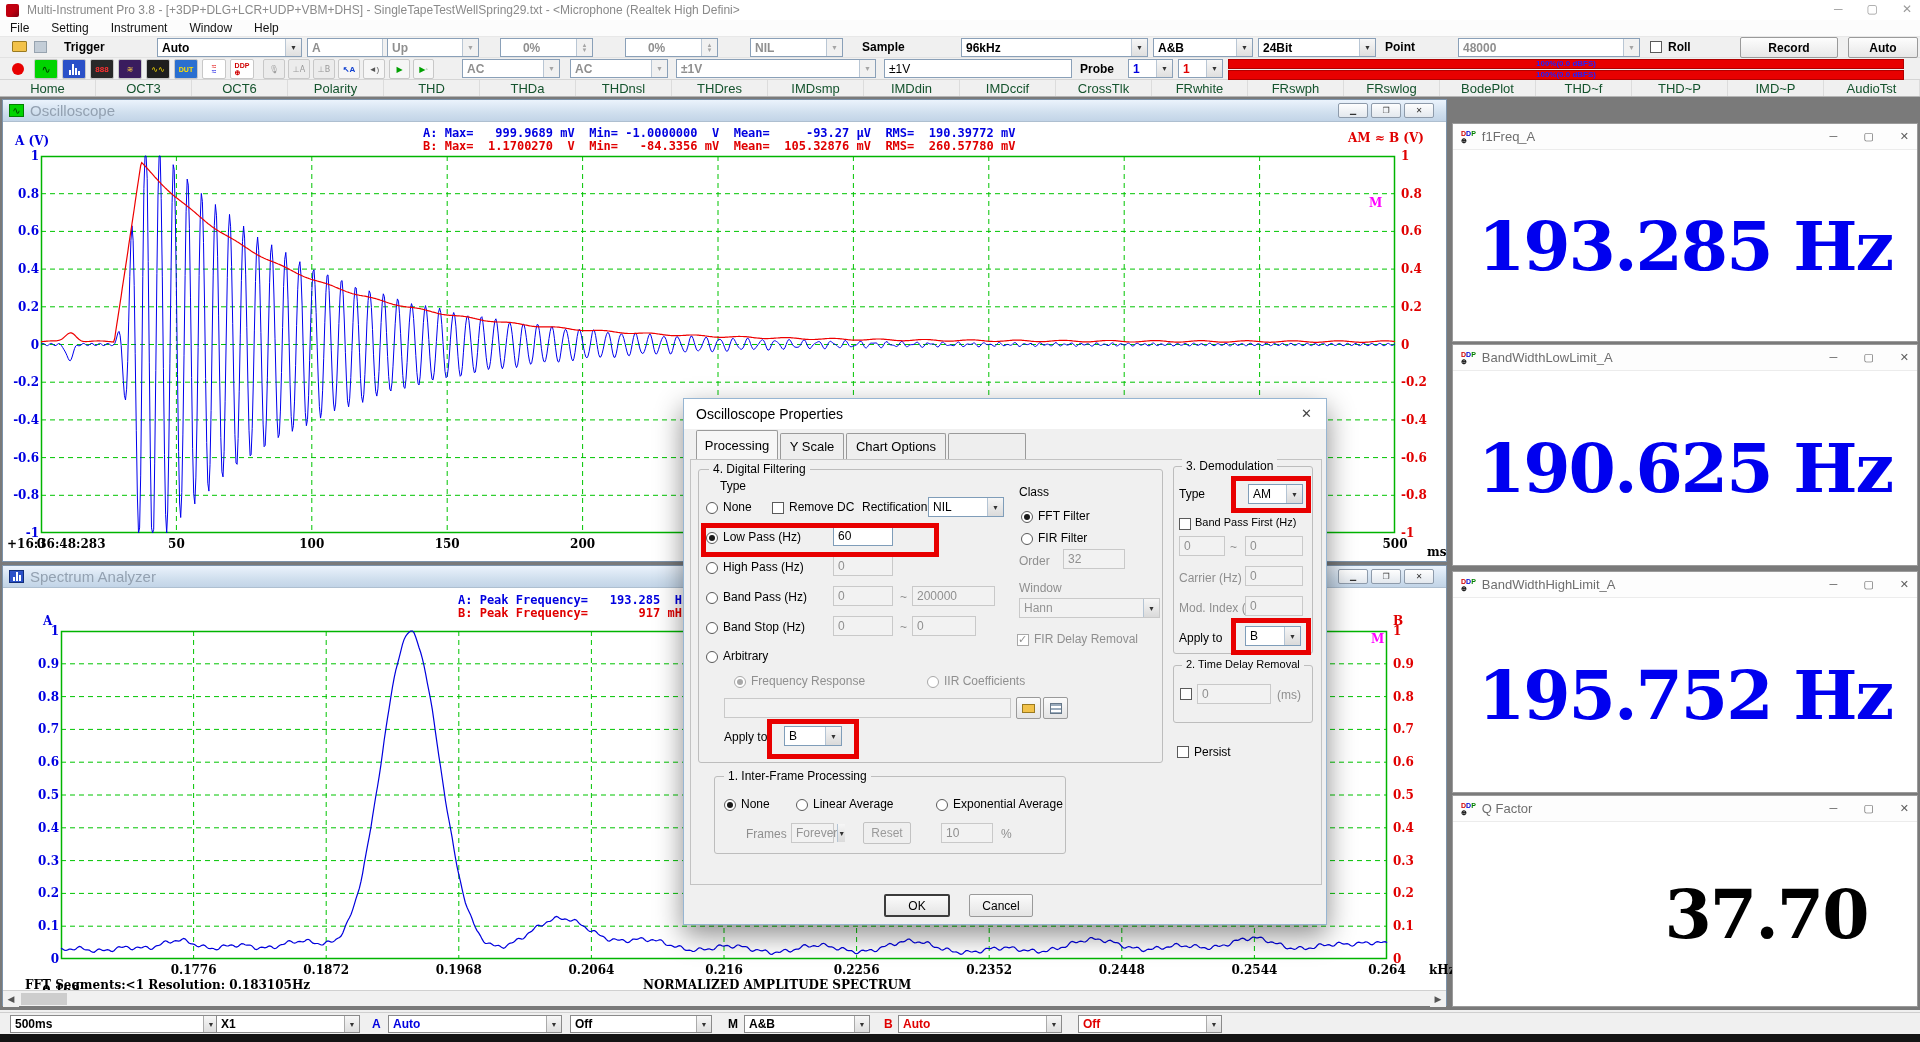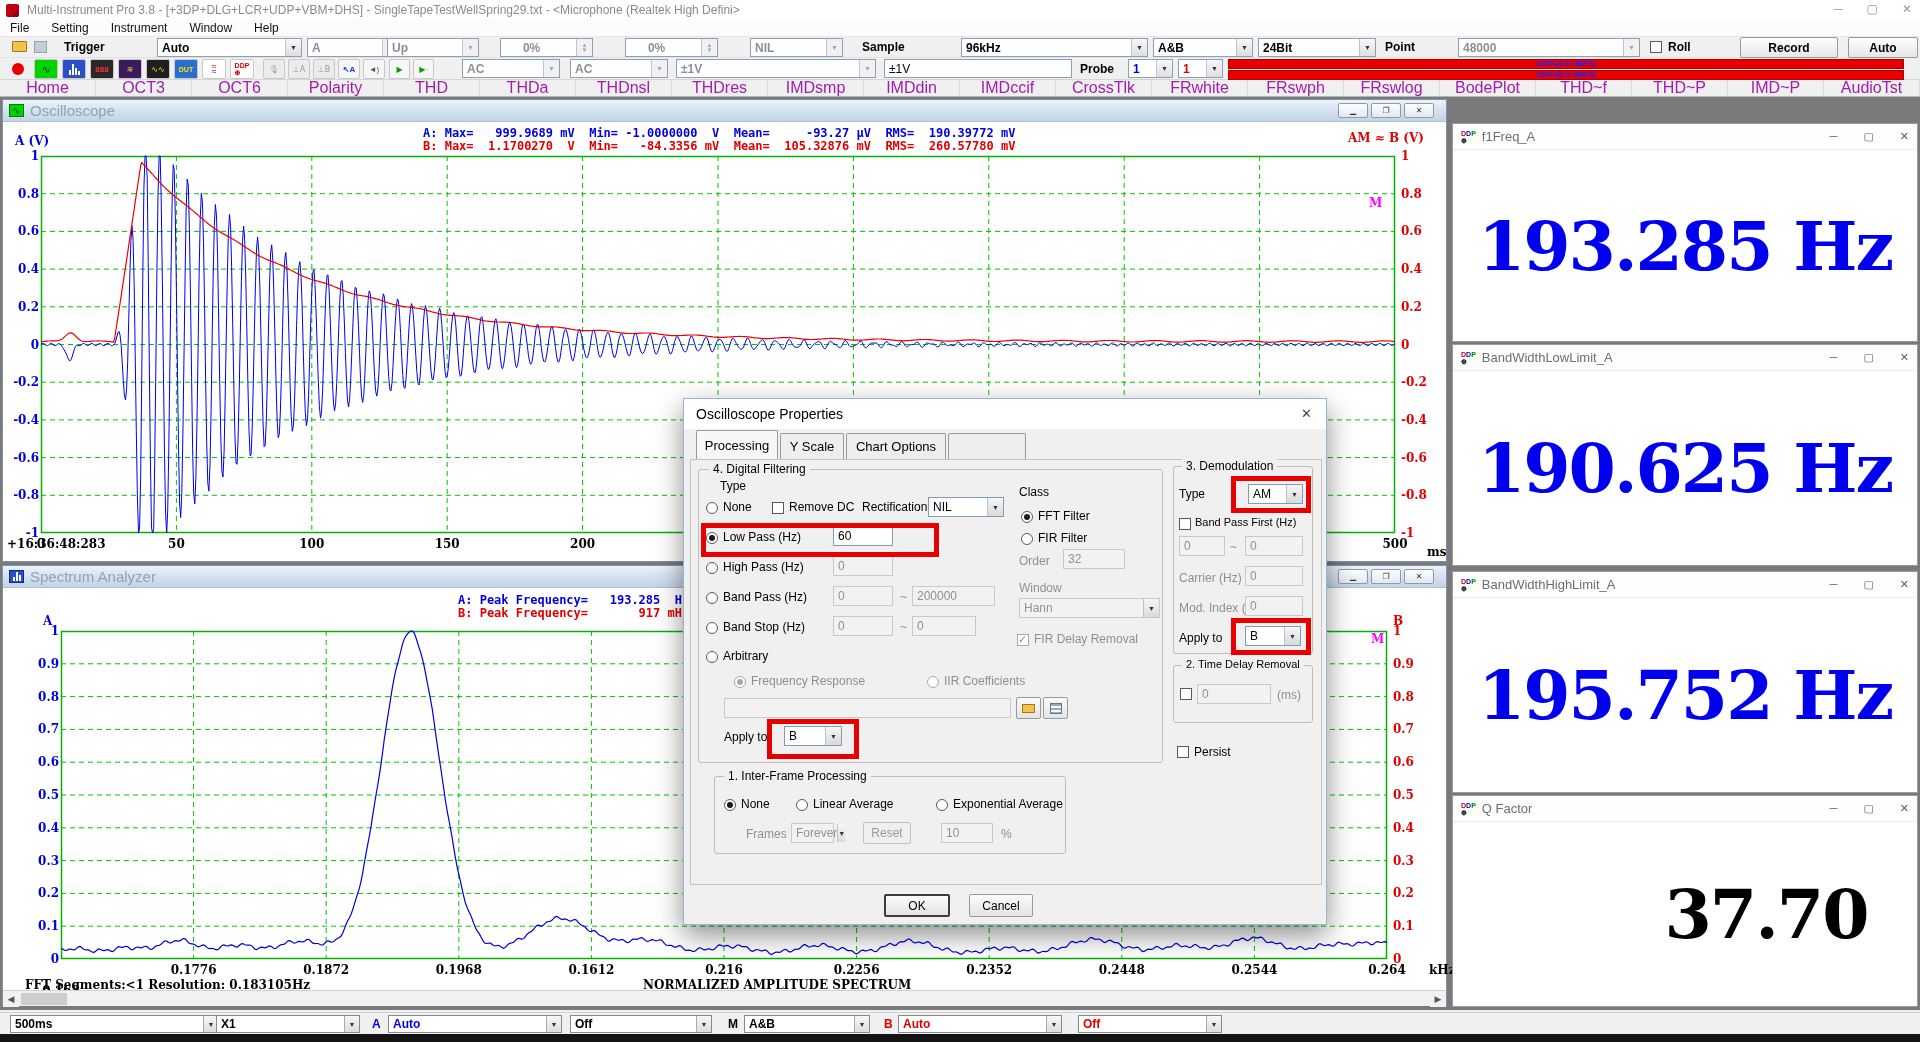--- a/index.html
+++ b/index.html
@@ -39,21 +39,21 @@
   .tile{position:absolute;top:1px;width:24px;height:20px;border:1px solid #c8c8c8;border-radius:2px;
     display:flex;align-items:center;justify-content:center;font-size:8px;overflow:hidden}
   .glyph{font-family:"DejaVu Sans",sans-serif}
   #level-bars{position:absolute;left:1228px;top:1px;width:676px;height:19px;display:flex;flex-direction:column;gap:1px}
   .lvlbar{flex:1;background:#e80000;border:1px solid #b00000;display:flex;align-items:center;justify-content:center}
   .lvlbar span{font-size:8px;font-weight:bold;color:#2020ff;line-height:8px}
 
   
   #tabbar{position:absolute;left:0;top:80px;width:1920px;height:17px;background:#f0f0f0;
     display:flex;border-bottom:1px solid #b5b5b5}
-  #tabbar .tab{flex:1;display:flex;align-items:center;justify-content:center;font-size:16px;color:#a21caf;
+  #tabbar .tab{flex:1;display:flex;align-items:center;justify-content:center;font-size:13px;color:#14532d;
     border-right:1px solid #dcdcdc;cursor:default}
 
   
   #mdi{position:absolute;left:0;top:97px;width:1920px;height:913px;background:#7a7a7a}
   .mdiwin{position:absolute;background:#fff;border:1px solid #7c93ab}
   .mtitle{height:22px;background:linear-gradient(#ebf3fc,#d0dfee 60%,#c2d4e7);display:flex;align-items:center;
     padding-left:6px;border-bottom:1px solid #aebfd0}
   .mtitle .txt{font-size:15px;color:#93a1b1;margin-left:6px}
   .mbtns{position:absolute;right:12px;top:3px;display:flex;gap:3px}
   .mbtn{width:30px;height:15px;background:linear-gradient(#fefefe,#e3e8ee);border:1px solid #8e9bab;
@@ -441,21 +441,21 @@
           <line x1="0" y1="262.4" x2="1326" y2="262.4" stroke="#00c400" stroke-width="1" stroke-dasharray="5 4"></line>
           <line x1="0" y1="295.2" x2="1326" y2="295.2" stroke="#00c400" stroke-width="1" stroke-dasharray="5 4"></line>
           <rect x="0.5" y="0.5" width="1325" height="327" fill="none" stroke="#00b400" stroke-width="1.5"></rect>
           <polyline points="0.0,317.3 1.7,318.1 3.3,319.2 5.0,319.5 6.6,318.9 8.3,318.2 9.9,318.2 11.6,318.7 13.3,318.9 14.9,317.9 16.6,316.4 18.2,315.4 19.9,315.9 21.5,317.3 23.2,318.5 24.9,318.9 26.5,318.8 28.2,319.1 29.8,320.2 31.5,321.2 33.2,321.3 34.8,320.1 36.5,318.6 38.1,317.9 39.8,318.5 41.4,319.4 43.1,319.6 44.8,319.1 46.4,318.7 48.1,319.1 49.7,320.1 51.4,320.6 53.0,319.7 54.7,317.8 56.4,316.2 58.0,315.7 59.7,316.1 61.3,316.4 63.0,315.9 64.6,315.3 66.3,315.5 68.0,316.7 69.6,318.2 71.3,318.8 72.9,318.0 74.6,316.7 76.2,316.0 77.9,316.3 79.6,316.8 81.2,316.6 82.9,315.8 84.5,315.3 86.2,315.9 87.8,317.3 89.5,318.4 91.2,318.1 92.8,316.7 94.5,315.3 96.1,314.6 97.8,314.4 99.5,313.8 101.1,312.3 102.8,310.6 104.4,309.8 106.1,310.4 107.7,311.5 109.4,312.0 111.1,311.3 112.7,310.2 114.4,309.6 116.0,309.8 117.7,310.1 119.3,309.6 121.0,308.3 122.7,307.5 124.3,308.1 126.0,309.8 127.6,311.7 129.3,312.7 130.9,312.8 132.6,313.1 134.3,314.0 135.9,315.3 137.6,315.9 139.2,315.3 140.9,314.3 142.5,313.9 144.2,314.8 145.9,316.4 147.5,317.5 149.2,317.6 150.8,317.3 152.5,317.5 154.1,318.4 155.8,318.9 157.5,318.3 159.1,316.5 160.8,314.7 162.4,314.0 164.1,314.4 165.8,315.0 167.4,314.8 169.1,314.2 170.7,313.9 172.4,314.5 174.0,315.6 175.7,316.1 177.4,315.2 179.0,313.7 180.7,312.6 182.3,312.8 184.0,313.7 185.6,314.2 187.3,314.1 189.0,314.0 190.6,314.7 192.3,316.4 193.9,318.1 195.6,318.5 197.2,317.7 198.9,316.5 200.6,316.1 202.2,316.4 203.9,316.8 205.5,316.4 207.2,315.4 208.8,314.9 210.5,315.6 212.2,317.0 213.8,317.7 215.5,317.1 217.1,315.5 218.8,314.2 220.4,313.7 222.1,313.5 223.8,312.9 225.4,311.4 227.1,309.9 228.7,309.6 230.4,310.5 232.1,311.8 233.7,312.2 235.4,311.5 237.0,310.6 238.7,310.3 240.3,310.7 242.0,310.9 243.7,310.2 245.3,308.9 247.0,308.3 248.6,309.0 250.3,310.7 251.9,312.2 253.6,312.7 255.3,312.5 256.9,312.5 258.6,313.2 260.2,314.0 261.9,313.8 263.5,312.5 265.2,310.8 266.9,310.0 268.5,310.4 270.2,311.1 271.8,311.0 273.5,309.9 275.1,308.3 276.8,307.3 278.5,306.5 280.1,305.0 281.8,302.0 283.4,297.7 285.1,293.3 286.7,289.7 288.4,286.7 290.1,283.3 291.7,278.6 293.4,273.1 295.0,267.6 296.7,262.5 298.4,257.2 300.0,250.4 301.7,241.8 303.3,232.2 305.0,222.8 306.6,214.1 308.3,205.4 310.0,195.8 311.6,185.2 313.3,174.5 314.9,164.5 316.6,155.0 318.2,145.1 319.9,133.9 321.6,121.4 323.2,109.0 324.9,97.6 326.5,87.2 328.2,76.9 329.8,66.3 331.5,55.8 333.2,46.6 334.8,39.2 336.5,33.0 338.1,26.8 339.8,20.1 341.4,13.6 343.1,8.4 344.8,5.1 346.4,3.0 348.1,1.2 349.7,0.0 351.4,0.0 353.0,1.7 354.7,6.0 356.4,11.3 358.0,16.5 359.7,21.5 361.3,27.3 363.0,34.6 364.7,43.1 366.3,51.9 368.0,60.3 369.6,68.7 371.3,78.3 372.9,89.7 374.6,102.1 376.3,114.2 377.9,125.4 379.6,136.0 381.2,147.0 382.9,158.6 384.5,170.0 386.2,180.2 387.9,189.0 389.5,197.6 391.2,206.9 392.8,217.1 394.5,227.1 396.1,236.0 397.8,243.5 399.5,250.7 401.1,258.2 402.8,265.6 404.4,272.0 406.1,276.5 407.7,279.9 409.4,283.4 411.1,287.7 412.7,292.5 414.4,296.6 416.0,299.6 417.7,301.9 419.3,304.6 421.0,307.9 422.7,310.8 424.3,312.4 426.0,312.5 427.6,312.0 429.3,312.2 431.0,313.3 432.6,314.5 434.3,314.8 435.9,314.5 437.6,314.4 439.2,315.2 440.9,316.6 442.6,317.3 444.2,316.5 445.9,314.7 447.5,313.0 449.2,312.2 450.8,311.9 452.5,311.2 454.2,309.7 455.8,308.1 457.5,307.3 459.1,307.7 460.8,308.2 462.4,307.8 464.1,306.0 465.8,303.7 467.4,302.0 469.1,301.1 470.7,300.2 472.4,298.5 474.0,296.3 475.7,294.5 477.4,294.1 479.0,294.6 480.7,295.0 482.3,294.2 484.0,292.6 485.6,291.1 487.3,290.5 489.0,290.3 490.6,289.5 492.3,287.9 493.9,286.1 495.6,285.4 497.3,286.2 498.9,287.6 500.6,288.4 502.2,288.3 503.9,287.9 505.5,288.2 507.2,289.2 508.9,290.1 510.5,289.9 512.2,289.0 513.8,288.4 515.5,289.2 517.1,291.1 518.8,293.1 520.5,294.3 522.1,294.9 523.8,295.8 525.4,297.5 527.1,299.4 528.7,300.5 530.4,300.4 532.1,299.7 533.7,299.7 535.4,301.0 537.0,302.9 538.7,304.3 540.3,304.9 542.0,305.3 543.7,306.5 545.3,308.4 547.0,309.9 548.6,310.1 550.3,309.1 551.9,307.9 553.6,307.8 555.3,308.5 556.9,309.2 558.6,309.2 560.2,308.7 561.9,308.7 563.6,309.7 565.2,311.1 566.9,311.7 568.5,310.9 570.2,309.4 571.8,308.2 573.5,308.1 575.2,308.4 576.8,308.2 578.5,307.3 580.1,306.6 581.8,307.0 583.4,308.5 585.1,310.0 586.8,310.5 588.4,309.8 590.1,308.9 591.7,308.7 593.4,309.3 595.0,309.8 596.7,309.5 598.4,308.8 600.0,308.8 601.7,310.1 603.3,312.3 605.0,314.0 606.6,314.5 608.3,314.3 610.0,314.3 611.6,315.1 613.3,316.1 614.9,316.2 616.6,315.4 618.2,314.7 619.9,315.0 621.6,316.6 623.2,318.5 624.9,319.4 626.5,319.4 628.2,319.1 629.9,319.5 631.5,320.3 633.2,320.5 634.8,319.6 636.5,318.0 638.1,316.8 639.8,317.0 641.5,318.1 643.1,318.9 644.8,318.7 646.4,318.1 648.1,317.8 649.7,318.4 651.4,318.9 653.1,318.5 654.7,316.8 656.4,314.9 658.0,313.9 659.7,314.2 661.3,315.0 663.0,315.2 664.7,314.7 666.3,314.4 668.0,315.0 669.6,316.3 671.3,317.1 672.9,316.6 674.6,315.2 676.3,314.0 677.9,314.0 679.6,314.9 681.2,315.7 682.9,315.7 684.5,315.5 686.2,316.1 687.9,317.7 689.5,319.6 691.2,320.4 692.8,319.9 694.5,318.9 696.2,318.5 697.8,319.0 699.5,319.7 701.1,319.8 702.8,319.3 704.4,319.0 706.1,319.9 707.8,321.7 709.4,323.1 711.1,323.3 712.7,322.3 714.4,321.3 716.0,321.0 717.7,321.3 719.4,321.1 721.0,320.1 722.7,318.7 724.3,318.3 726.0,319.1 727.6,320.4 729.3,321.0 731.0,320.3 732.6,319.1 734.3,318.3 735.9,318.2 737.6,318.1 739.2,317.1 740.9,315.3 742.6,313.9 744.2,313.7 745.9,314.7 747.5,315.8 749.2,316.0 750.8,315.3 752.5,314.7 754.2,314.9 755.8,315.5 757.5,315.5 759.1,314.4 760.8,312.9 762.5,312.3 764.1,313.0 765.8,314.5 767.4,315.7 769.1,315.9 770.7,315.9 772.4,316.5 774.1,317.8 775.7,318.9 777.4,318.9 779.0,317.8 780.7,316.7 782.3,316.7 784.0,317.8 785.7,319.1 787.3,319.6 789.0,319.5 790.6,319.7 792.3,320.7 793.9,322.2 795.6,322.8 797.3,322.0 798.9,320.5 800.6,319.3 802.2,319.2 803.9,319.8 805.5,319.9 807.2,319.3 808.9,318.6 810.5,318.7 812.2,319.7 813.8,320.7 815.5,320.4 817.1,318.9 818.8,317.0 820.5,315.9 822.1,315.7 823.8,315.5 825.4,314.6 827.1,313.2 828.8,312.4 830.4,312.8 832.1,313.9 833.7,314.5 835.4,313.9 837.0,312.3 838.7,311.1 840.4,310.7 842.0,310.8 843.7,310.4 845.3,309.2 847.0,308.1 848.6,308.1 850.3,309.4 852.0,311.1 853.6,311.9 855.3,311.6 856.9,311.0 858.6,311.1 860.2,311.9 861.9,312.4 863.6,312.1 865.2,311.1 866.9,310.7 868.5,311.7 870.2,313.8 871.8,315.5 873.5,316.3 875.2,316.4 876.8,316.6 878.5,317.6 880.1,318.8 881.8,319.1 883.4,318.3 885.1,317.2 886.8,317.1 888.4,318.2 890.1,319.9 891.7,320.9 893.4,321.0 895.1,320.9 896.7,321.5 898.4,322.6 900.0,323.3 901.7,322.7 903.3,321.1 905.0,319.7 906.7,319.5 908.3,320.3 910.0,321.0 911.6,320.9 913.3,320.3 914.9,320.2 916.6,321.0 918.3,321.9 919.9,321.9 921.6,320.5 923.2,318.6 924.9,317.4 926.5,317.3 928.2,317.7 929.9,317.6 931.5,316.8 933.2,316.2 934.8,316.7 936.5,318.0 938.1,319.1 939.8,318.9 941.5,317.6 943.1,316.3 944.8,316.0 946.4,316.4 948.1,316.8 949.7,316.4 951.4,315.8 953.1,316.0 954.7,317.4 956.4,319.3 958.0,320.4 959.7,320.2 961.4,319.4 963.0,318.9 964.7,319.3 966.3,319.8 968.0,319.7 969.6,318.8 971.3,318.1 973.0,318.5 974.6,320.1 976.3,321.6 977.9,322.0 979.6,321.3 981.2,320.5 982.9,320.3 984.6,320.6 986.2,320.4 987.9,319.1 989.5,317.4 991.2,316.4 992.8,316.7 994.5,317.8 996.2,318.5 997.8,318.0 999.5,316.9 1001.1,316.3 1002.8,316.3 1004.4,316.3 1006.1,315.3 1007.8,313.2 1009.4,311.3 1011.1,310.4 1012.7,310.9 1014.4,311.6 1016.0,311.6 1017.7,310.8 1019.4,310.2 1021.0,310.3 1022.7,311.0 1024.3,311.0 1026.0,309.8 1027.7,307.9 1029.3,306.6 1031.0,306.7 1032.6,307.6 1034.3,308.3 1035.9,308.2 1037.6,308.0 1039.3,308.5 1040.9,309.8 1042.6,311.2 1044.2,311.5 1045.9,310.6 1047.5,309.5 1049.2,309.2 1050.9,310.1 1052.5,311.2 1054.2,311.7 1055.8,311.7 1057.5,312.1 1059.1,313.5 1060.8,315.5 1062.5,317.0 1064.1,317.1 1065.8,316.2 1067.4,315.5 1069.1,315.8 1070.7,316.6 1072.4,317.0 1074.1,316.7 1075.7,316.2 1077.4,316.6 1079.0,318.2 1080.7,319.9 1082.3,320.6 1084.0,319.9 1085.7,318.8 1087.3,318.2 1089.0,318.3 1090.6,318.4 1092.3,317.7 1094.0,316.3 1095.6,315.4 1097.3,315.8 1098.9,317.1 1100.6,318.2 1102.2,318.1 1103.9,317.0 1105.6,316.1 1107.2,315.9 1108.9,316.1 1110.5,315.7 1112.2,314.4 1113.8,312.9 1115.5,312.4 1117.2,313.3 1118.8,314.8 1120.5,315.7 1122.1,315.5 1123.8,315.0 1125.4,315.2 1127.1,316.0 1128.8,316.5 1130.4,316.0 1132.1,314.6 1133.7,313.6 1135.4,313.8 1137.0,315.1 1138.7,316.5 1140.4,316.9 1142.0,316.7 1143.7,316.7 1145.3,317.4 1147.0,318.4 1148.6,318.5 1150.3,317.2 1152.0,315.4 1153.6,314.3 1155.3,314.4 1156.9,315.1 1158.6,315.3 1160.3,314.7 1161.9,314.0 1163.6,314.0 1165.2,314.7 1166.9,315.1 1168.5,314.3 1170.2,312.3 1171.9,310.3 1173.5,309.3 1175.2,309.2 1176.8,309.3 1178.5,308.6 1180.1,307.6 1181.8,307.2 1183.5,307.9 1185.1,309.1 1186.8,309.6 1188.4,308.7 1190.1,307.2 1191.7,306.2 1193.4,306.2 1195.1,306.8 1196.7,306.9 1198.4,306.4 1200.0,306.1 1201.7,306.9 1203.3,308.8 1205.0,310.8 1206.7,311.6 1208.3,311.3 1210.0,310.8 1211.6,311.1 1213.3,312.0 1214.9,312.7 1216.6,312.6 1218.3,312.1 1219.9,312.2 1221.6,313.6 1223.2,315.8 1224.9,317.4 1226.6,317.8 1228.2,317.3 1229.9,317.1 1231.5,317.7 1233.2,318.3 1234.8,318.0 1236.5,316.8 1238.2,315.6 1239.8,315.5 1241.5,316.6 1243.1,318.0 1244.8,318.5 1246.4,317.9 1248.1,317.2 1249.8,317.1 1251.4,317.5 1253.1,317.4 1254.7,316.2 1256.4,314.3 1258.0,312.9 1259.7,312.9 1261.4,313.8 1263.0,314.6 1264.7,314.5 1266.3,313.9 1268.0,313.7 1269.6,314.4 1271.3,315.2 1273.0,314.9 1274.6,313.5 1276.3,311.8 1277.9,311.1 1279.6,311.7 1281.2,312.7 1282.9,313.1 1284.6,312.8 1286.2,312.6 1287.9,313.2 1289.5,314.5 1291.2,315.2 1292.9,314.6 1294.5,313.0 1296.2,311.6 1297.8,311.2 1299.5,311.7 1301.1,312.0 1302.8,311.6 1304.5,310.9 1306.1,311.0 1307.8,312.1 1309.4,313.4 1311.1,313.8 1312.7,312.9 1314.4,311.4 1316.1,310.7 1317.7,310.9 1319.4,311.5 1321.0,311.4 1322.7,310.9 1324.3,310.7 1326.0,311.8" fill="none" stroke="#0000dd" stroke-width="1.2"></polyline>
         </svg>
       <div class="xaxis abs" id="spec-x" style="left:58px;top:397px;width:1326px;height:14px">
           <span class="tick" style="left: 0%; margin-top: 21px;">0.168</span>
           <span class="tick" style="left: 10%;">0.1776</span>
           <span class="tick" style="left: 20%;">0.1872</span>
           <span class="tick" style="left: 30%;">0.1968</span>
-          <span class="tick" style="left: 40%;">0.1612</span>
+          <span class="tick" style="left: 40%;">0.2064</span>
           <span class="tick" style="left: 50%;">0.216</span>
           <span class="tick" style="left: 60%;">0.2256</span>
           <span class="tick" style="left: 70%;">0.2352</span>
           <span class="tick" style="left: 80%;">0.2448</span>
           <span class="tick" style="left: 90%;">0.2544</span>
           <span class="tick" style="left: 100%;">0.264</span>
         </div>
       <span class="tick serif" style="left:1426px;top:397px">kHz</span>
       <span class="stats serif" style="left:22px;top:412px">FFT Segments:&lt;1     Resolution: 0.183105Hz</span>
       <span class="stats serif" style="left:640px;top:412px">NORMALIZED AMPLITUDE SPECTRUM</span>

